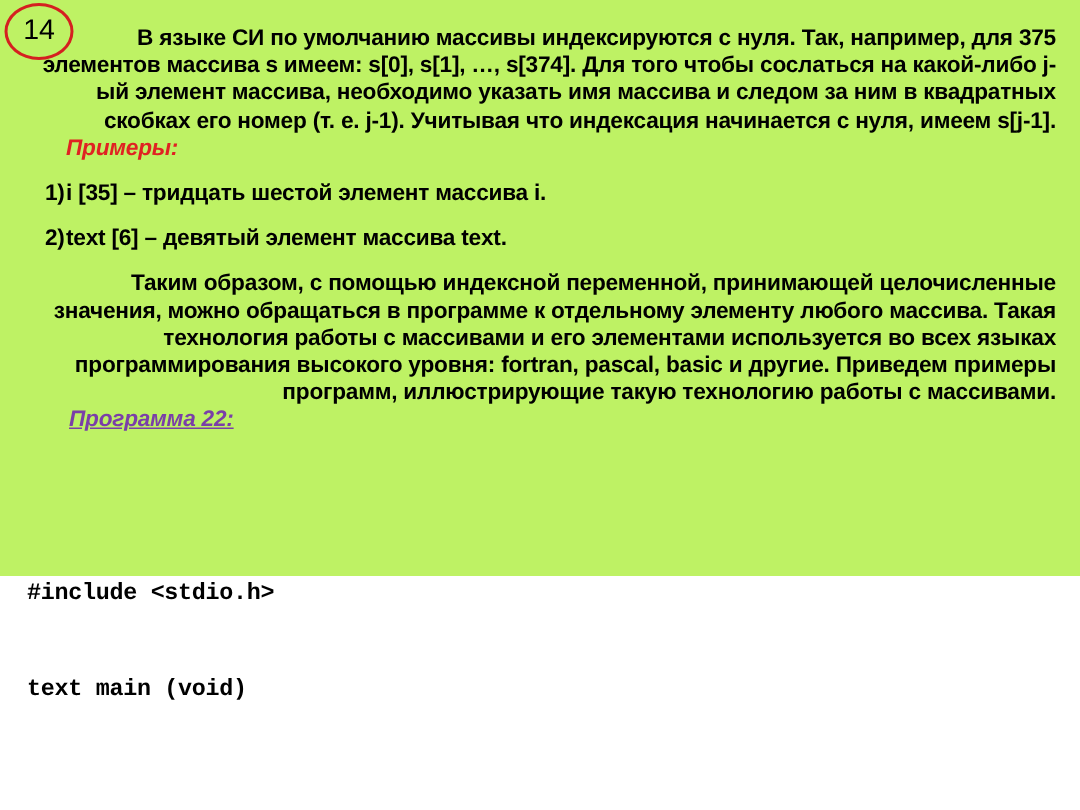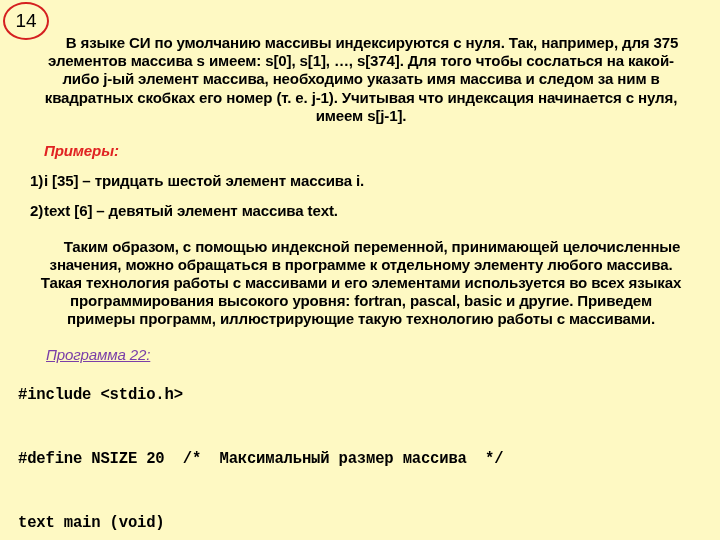--- a/index.html
+++ b/index.html
@@ -11,22 +11,22 @@
     width: 720px;
     height: 540px;
     overflow: hidden;
     font-family: "Liberation Sans", sans-serif;
     color: #000000;
   }
 
   #slide {
     position: relative;
     width: 720px;
-    height: 540px;
-    background: #fef9c3;
+    height: 384px;
+    background: #bef264;
   }
 
   
   .page-badge {
     position: absolute;
     left: 3px;
     top: 2px;
     width: 46px;
     height: 38px;
     border: 2.5px solid #d52020;
@@ -54,22 +54,22 @@
     top: 17px;
     width: 686px;
     font-family: "Liberation Sans", sans-serif;
     font-weight: bold;
     font-size: 15.1px;
     line-height: 18.2px;
     color: #000000;
     letter-spacing: -0.15px;
   }
   .para {
-    margin: 17px;
-    text-align: center;
+    margin: 0;
+    text-align: right;
   }
   .para.indent-first {
     text-indent: 22px;
   }
 
   .heading-examples {
     margin: 0;
     padding-left: 26px;
     color: #e02222;
     font-style: italic;
@@ -89,21 +89,21 @@
   .numlist li .marker {
     display: inline-block;
     width: 14px;
   }
 
   .heading-program {
     margin: 0;
     padding-left: 28px;
     color: #7a3fa8;
     font-style: italic;
-    font-weight: normal;
+    font-weight: bold;
     text-decoration: underline;
   }
 
   .italic { font-style: italic; }
 
   
   .code {
     position: absolute;
     left: 18px;
     top: 342px;
@@ -140,21 +140,20 @@
 
     <p class="para indent-first">Таким образом, с помощью индексной переменной, принимающей целочисленные значения, можно обращаться в программе к отдельному элементу любого массива. Такая технология работы с массивами и его элементами используется во всех языках программирования высокого уровня: fortran, pascal, basic и другие. Приведем примеры программ, иллюстрирующие такую технологию работы с массивами.</p>
 
 
     <p class="heading-program">Программа 22:</p>
 
   </div>
 
   <div class="code">
     <div class="code-line">#include &lt;stdio.h&gt;</div>
-    <div class="code-line">#define NSIZE 20  /*  Максимальный размер массива  */</div>
     <div class="code-line">text main (void)</div>
     
     
     
     
     
   </div>
 
 </div>
 

